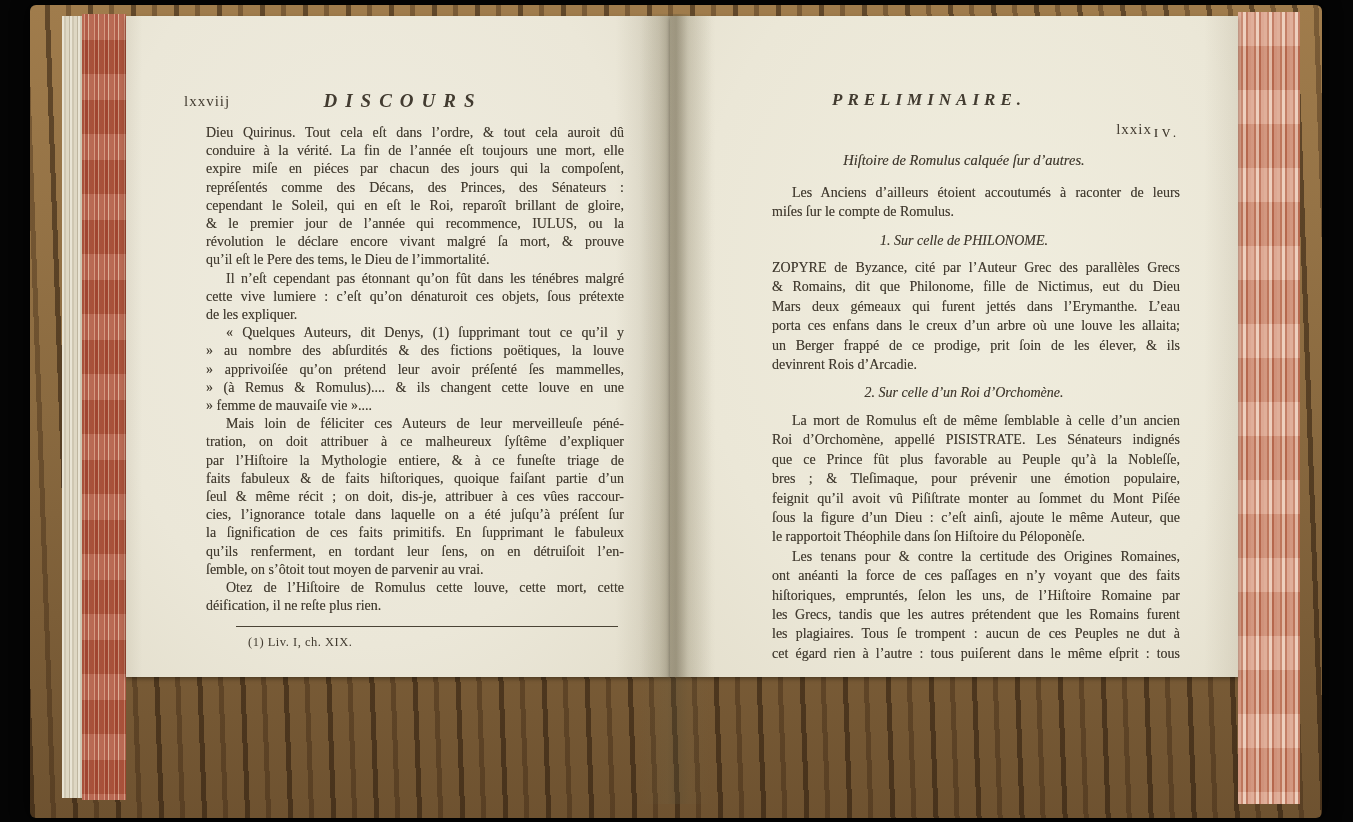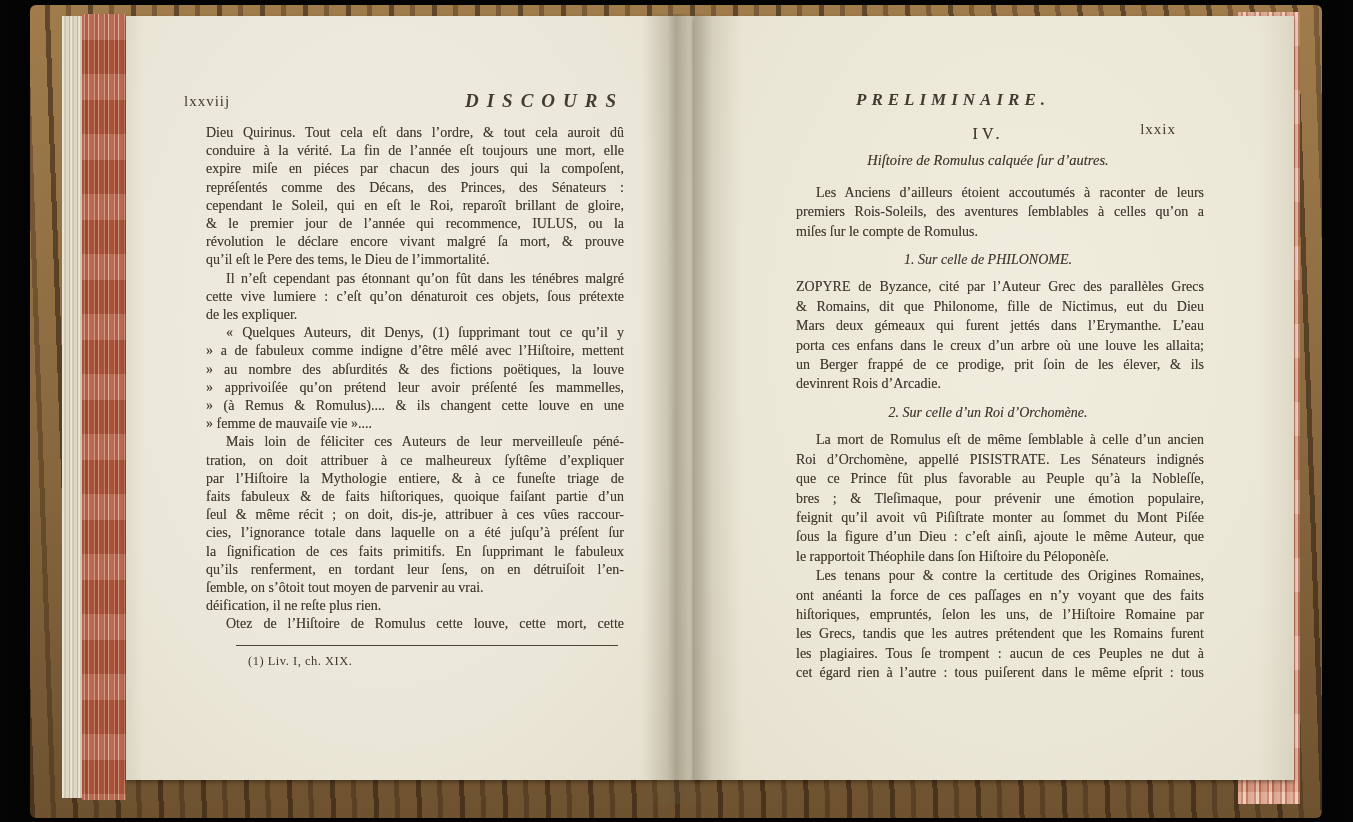--- a/index.html
+++ b/index.html
@@ -34,61 +34,61 @@
   }
   
   .edge-pink-right{
     position:absolute;left:1238px;top:12px;width:62px;height:792px;
     background:
       repeating-linear-gradient(180deg, rgba(255,255,255,0.12) 0 34px, rgba(140,60,40,0.12) 34px 78px),
       repeating-linear-gradient(90deg,
         #dca48c 0 3px,#c47d62 3px 5px,#ecc9b5 5px 8px,#bb6d52 8px 10px,#d99d85 10px 13px);
   }
   
-  .page{position:absolute;top:16px;height:764px;padding-left:32px;}
+  .page{position:absolute;top:16px;height:661px;}
   .page-left{
     left:126px;width:544px;
     background:
       linear-gradient(90deg, rgba(120,105,75,0.10) 0%, rgba(0,0,0,0) 3%, rgba(0,0,0,0) 90%, rgba(105,95,65,0.18) 98%, rgba(90,80,55,0.30) 100%),
       radial-gradient(ellipse at 45% 40%, #efecdf 0%, #ebe7d8 65%, #e3decc 100%);
     box-shadow:0 2px 4px rgba(0,0,0,0.35);
   }
   .page-right{
-    left:694px;width:568px;
+    left:670px;width:568px;
     background:
       linear-gradient(90deg, rgba(95,85,58,0.38) 0%, rgba(110,100,70,0.16) 3%, rgba(0,0,0,0) 8%, rgba(0,0,0,0) 94%, rgba(120,105,75,0.12) 100%),
       radial-gradient(ellipse at 55% 40%, #f0edde 0%, #ebe7d7 65%, #e4dfcd 100%);
     box-shadow:0 2px 4px rgba(0,0,0,0.35);
   }
   .gutter-shadow{
     position:absolute;left:640px;top:14px;width:72px;height:790px;pointer-events:none;
     background:linear-gradient(90deg, rgba(0,0,0,0) 0%, rgba(110,100,70,0.18) 38%, rgba(90,80,55,0.34) 50%, rgba(110,100,70,0.12) 68%, rgba(0,0,0,0) 100%);
   }
   
   .content{position:absolute;color:#423b30;}
   .content-left{left:56px;top:74px;width:442px;}
   .content-right{left:78px;top:74px;width:432px;}
 
   .page-header{position:relative;height:24px;}
   .pagenum{font-size:15px;letter-spacing:1px;}
   .pagenum-left{position:absolute;left:2px;top:3px;}
   .pagenum-right{position:absolute;right:28px;top:3px;margin-top:28px;}
   .running-title{display:block;text-align:center;font-style:italic;font-weight:bold;}
-  .running-title-left{font-size:19px;letter-spacing:8px;text-align:right;}
+  .running-title-left{font-size:19px;letter-spacing:8px;}
   .running-title-right{font-size:17px;letter-spacing:5px;padding-right:70px;}
 
   .body-text{margin-top:10px;font-size:14px;line-height:18.2px;
     text-shadow:0 0 0.5px rgba(66,59,48,0.55);}
   .body-text-right{line-height:19.4px;margin-top:4px;}
 
   .line{text-align:justify;text-align-last:justify;margin-left:24px;}
   .line.pl{text-align-last:left;}
   .line.ind{text-indent:20px;}
 
-  .chapter{ text-align:center;font-size:16px;letter-spacing:4px;margin:10px 0 8px;}
+  .chapter{ text-align:right;font-size:12px;letter-spacing:4px;margin:10px 0 8px;}
   .title-italic{text-align:center;font-style:italic;font-size:14.5px;margin:2px 0 12px;}
   .subheading{text-align:center;font-style:italic;font-size:14px;margin:9px 0 8px;}
 
   .footnote-block{margin-top:11px;}
   .footnote-rule{width:382px;margin-left:54px;border-top:1.6px solid #4a4335;}
   .footnote-text{margin:8px 0 0 66px;font-size:12.5px;letter-spacing:0.5px;}
 </style>
 </head>
 <body>
 
@@ -114,61 +114,59 @@
           <div class="line">révolution le déclare encore vivant malgré ſa mort, &amp; prouve</div>
           <div class="line pl">qu’il eſt le Pere des tems, le Dieu de l’immortalité.</div>
         </div>
         <div>
           <div class="line ind">Il n’eſt cependant pas étonnant qu’on fût dans les ténébres malgré</div>
           <div class="line">cette vive lumiere : c’eſt qu’on dénaturoit ces objets, ſous prétexte</div>
           <div class="line pl">de les expliquer.</div>
         </div>
         <div>
           <div class="line ind">« Quelques Auteurs, dit Denys, (1) ſupprimant tout ce qu’il y</div>
-          <div class="line">» a de fabuleux comme indigne d’être mêlé avec l’Hiſtoire, mettent</div>
           <div class="line">» au nombre des abſurdités &amp; des fictions poëtiques, la louve</div>
           <div class="line">» apprivoiſée qu’on prétend leur avoir préſenté ſes mammelles,</div>
           <div class="line">» (à Remus &amp; Romulus).... &amp; ils changent cette louve en une</div>
           <div class="line pl">» femme de mauvaiſe vie »....</div>
         </div>
         <div>
           <div class="line ind">Mais loin de féliciter ces Auteurs de leur merveilleuſe péné-</div>
           <div class="line">tration, on doit attribuer à ce malheureux ſyſtême d’expliquer</div>
           <div class="line">par l’Hiſtoire la Mythologie entiere, &amp; à ce funeſte triage de</div>
           <div class="line">faits fabuleux &amp; de faits hiſtoriques, quoique faiſant partie d’un</div>
           <div class="line">ſeul &amp; même récit ; on doit, dis-je, attribuer à ces vûes raccour-</div>
           <div class="line">cies, l’ignorance totale dans laquelle on a été juſqu’à préſent ſur</div>
           <div class="line">la ſignification de ces faits primitifs. En ſupprimant le fabuleux</div>
           <div class="line">qu’ils renferment, en tordant leur ſens, on en détruiſoit l’en-</div>
           <div class="line pl">ſemble, on s’ôtoit tout moyen de parvenir au vrai.</div>
         </div>
         <div>
+          <div class="line ind">Otez de l’Hiſtoire de Romulus cette louve, cette mort, cette</div>
           <div class="line pl">déification, il ne reſte plus rien.</div>
-          <div class="line ind">Otez de l’Hiſtoire de Romulus cette louve, cette mort, cette</div>
         </div>
       </div>
     <div class="footnote-block">
       <div class="footnote-rule"></div>
       <div class="footnote-text">(1) Liv. I, ch. XIX.</div>
     </div>
   </div>
 </div>
 
 <div class="page page-right">
   <div class="content content-right">
     <div class="page-header">
       <span class="running-title running-title-right">PRELIMINAIRE.</span>
       <span class="pagenum pagenum-right">lxxix</span>
     </div>
     <div class="body-text body-text-right" id="right-body">
         <div class="chapter">IV.</div>
         <div class="title-italic">Hiſtoire de Romulus calquée ſur d’autres.</div>
         <div>
           <div class="line ind">Les Anciens d’ailleurs étoient accoutumés à raconter de leurs</div>
-          <div class="line">premiers Rois-Soleils, des aventures ſemblables à celles qu’on a</div>
           <div class="line pl">miſes ſur le compte de Romulus.</div>
         </div>
         <div class="subheading">1. Sur celle de PHILONOME.</div>
         <div>
           <div class="line">ZOPYRE de Byzance, cité par l’Auteur Grec des parallèles Grecs</div>
           <div class="line">&amp; Romains, dit que Philonome, fille de Nictimus, eut du Dieu</div>
           <div class="line">Mars deux gémeaux qui furent jettés dans l’Erymanthe. L’eau</div>
           <div class="line">porta ces enfans dans le creux d’un arbre où une louve les allaita;</div>
           <div class="line">un Berger frappé de ce prodige, prit ſoin de les élever, &amp; ils</div>
           <div class="line pl">devinrent Rois d’Arcadie.</div>

